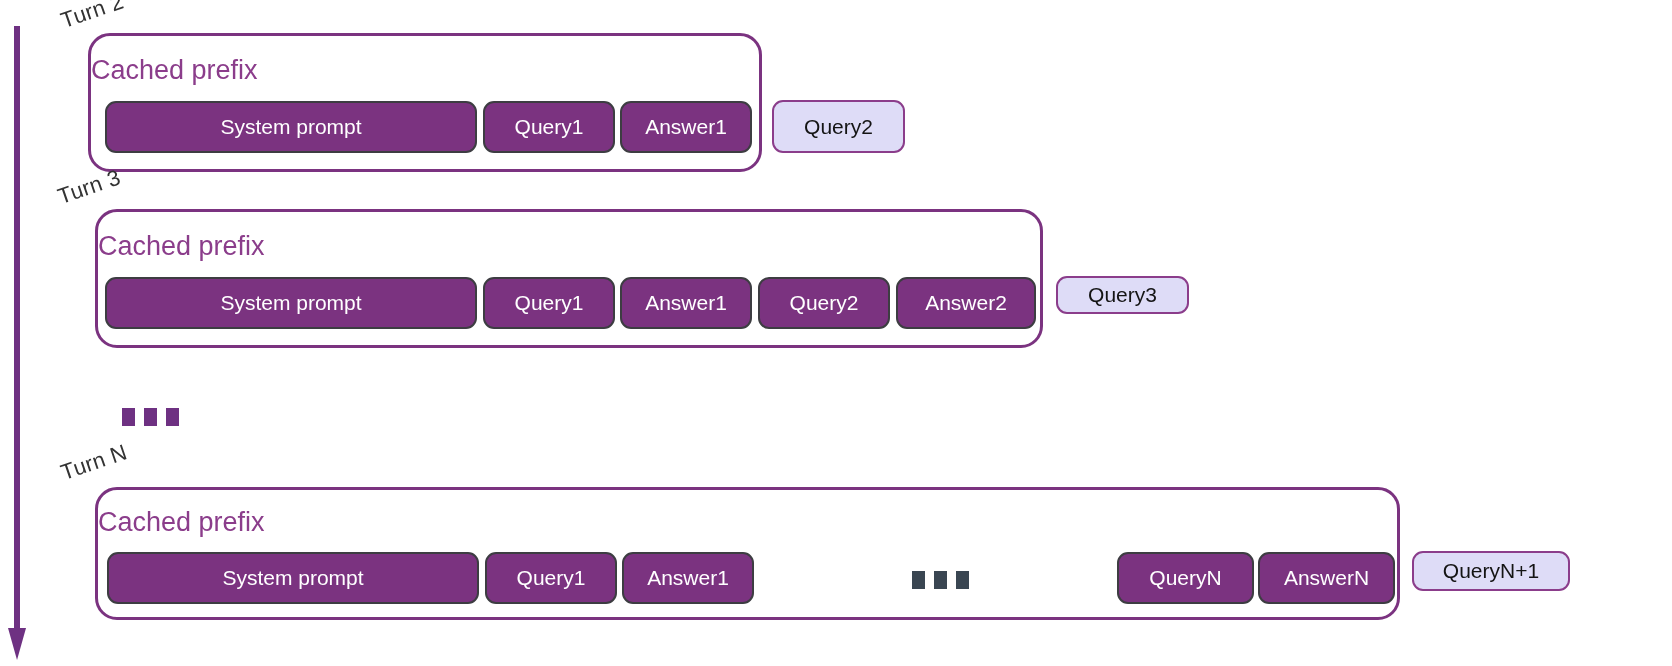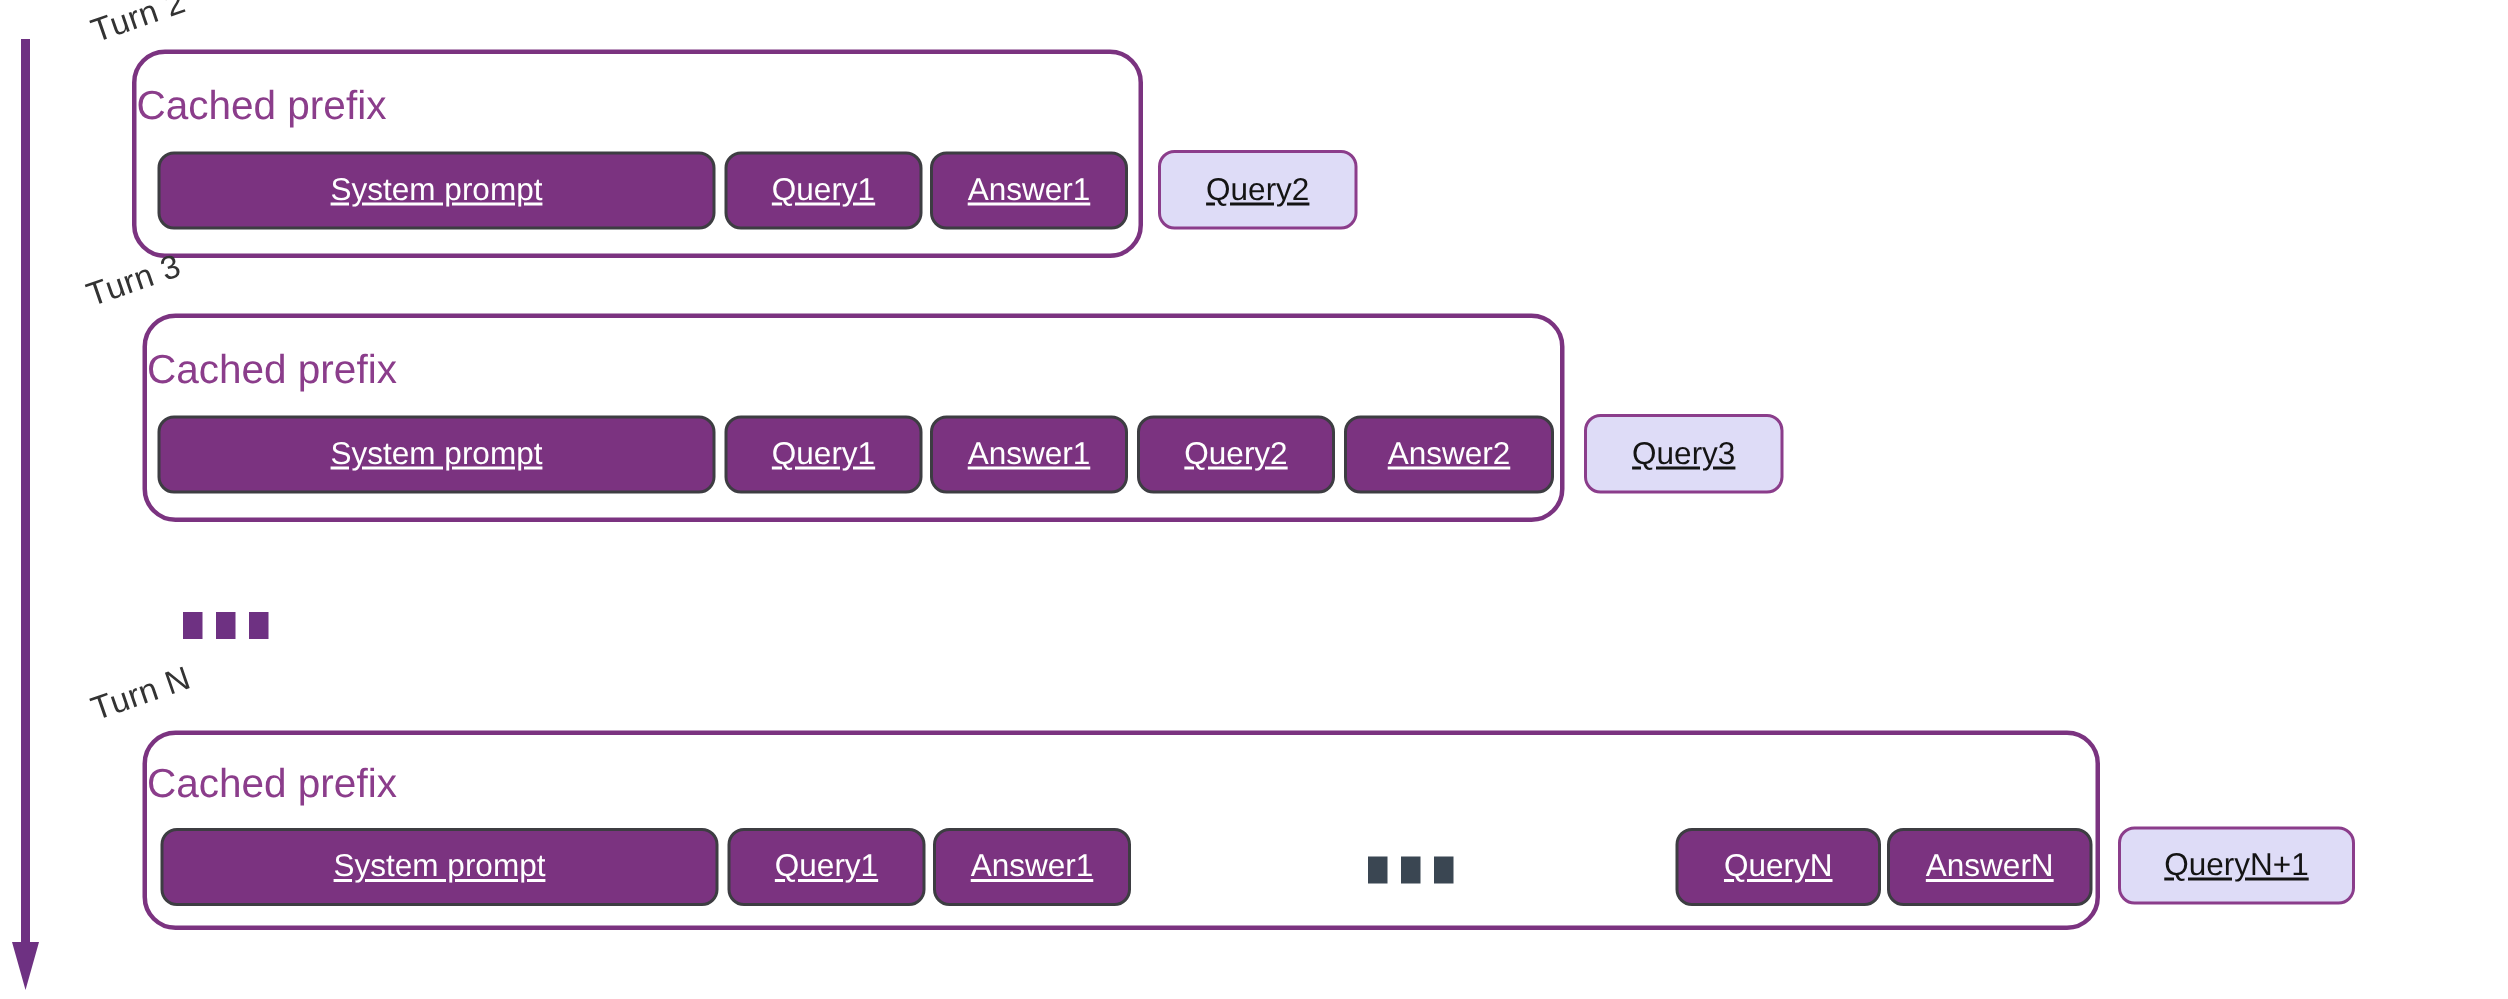--- a/index.html
+++ b/index.html
@@ -61,21 +61,20 @@
   .chip {
     position: absolute;
     box-sizing: border-box;
     display: flex;
     align-items: center;
     justify-content: center;
     border-radius: 11px;
     font-size: 21px;
     font-family: "Liberation Sans", sans-serif;
     white-space: nowrap;
-    text-decoration: underline;
   }
   .chip.dark {
     background: #7B3380;
     border: 2px solid #3D3D42;
     color: #ffffff;
   }
   .chip.light {
     background: #DEDCF7;
     border: 2px solid #8B3D8B;
     color: #141414;
@@ -122,21 +121,21 @@
 
   <div class="prefix-box" style="left:95px; top:209px; width:948px; height:139px;">
     <div class="prefix-title" style="top:19px;">Cached prefix</div>
   </div>
 
   <div class="chip dark" style="left:105px; top:277px; width:372px; height:52px;">System prompt</div>
   <div class="chip dark" style="left:483px; top:277px; width:132px; height:52px;">Query1</div>
   <div class="chip dark" style="left:620px; top:277px; width:132px; height:52px;">Answer1</div>
   <div class="chip dark" style="left:758px; top:277px; width:132px; height:52px;">Query2</div>
   <div class="chip dark" style="left:896px; top:277px; width:140px; height:52px;text-align:right;">Answer2</div>
-  <div class="chip light" style="left:1056px; top:276px; width:133px; height:53px;">Query3</div>
+  <div class="chip light" style="left:1056px; top:276px; width:133px; height:38px;">Query3</div>
 
   <div class="dots purple" style="left:122px; top:408px;">
     <i></i>
     <i></i>
     <i></i>
   </div>
 
   <div class="turn-label" style="left:66px; top:460px;">Turn N</div>
 
   <div class="prefix-box" style="left:95px; top:487px; width:1305px; height:133px;">
@@ -148,15 +147,15 @@
   <div class="chip dark" style="left:622px; top:552px; width:132px; height:52px;">Answer1</div>
 
   <div class="dots slate" style="left:912px; top:571px;">
     <i></i>
     <i></i>
     <i></i>
   </div>
 
   <div class="chip dark" style="left:1117px; top:552px; width:137px; height:52px;">QueryN</div>
   <div class="chip dark" style="left:1258px; top:552px; width:137px; height:52px;">AnswerN</div>
-  <div class="chip light" style="left:1412px; top:551px; width:158px; height:52px;">QueryN+1</div>
+  <div class="chip light" style="left:1412px; top:551px; width:158px; height:40px;">QueryN+1</div>
 
 </div>
 
 </body></html>

